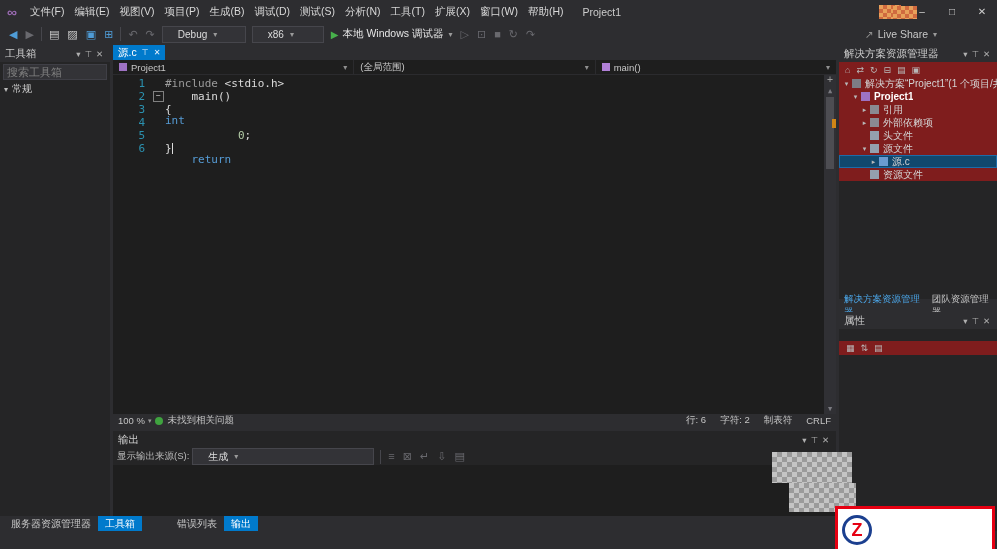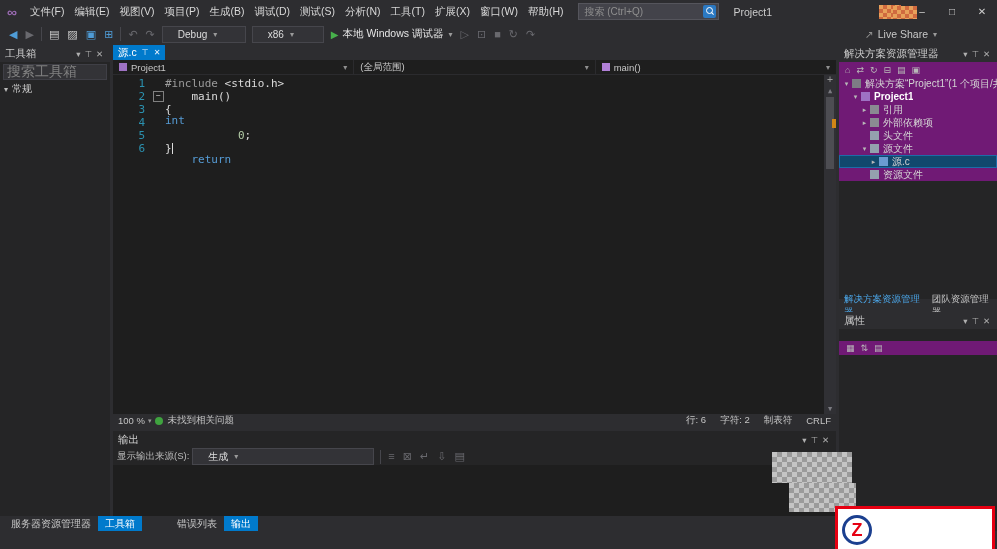--- a/index.html
+++ b/index.html
@@ -38,21 +38,21 @@
   .tb-run .caret{margin-left:5px;color:#9a9a9a;font-size:8px;}
   .live-share{margin-left:auto;display:flex;align-items:center;color:#c8c8c8;font-size:10.5px;padding-right:60px;}
   .live-share .ls-icon{color:#8f8f8f;margin-right:4px;}
   .live-share .caret{margin-left:5px;color:#9a9a9a;font-size:8px;}
 
   
   .pane-header{height:17px;display:flex;align-items:center;padding:0 5px;background:#2d2d30;color:#cccccc;font-size:10.5px;flex:none;}
   .hdr-icons{margin-left:auto;display:flex;align-items:center;}
   .win-icon{padding:0 2px;color:#b0b0b0;font-size:8.5px;}
   .search-box{margin:2px 3px;height:14px;background:#333337;border:1px solid #3f3f46;color:#808080;
-              display:flex;align-items:center;padding:0 3px;font-size:14px;flex:none;white-space:nowrap;overflow:hidden;}
+              display:flex;align-items:center;padding:0 3px;font-size:11px;flex:none;white-space:nowrap;overflow:hidden;}
   .search-box .mag{margin-left:auto;position:relative;width:10px;height:10px;flex:none;}
   .search-box .mag i{position:absolute;left:1px;top:1px;width:5px;height:5px;border:1px solid #9a9a9a;border-radius:50%;}
   .search-box .mag b{position:absolute;left:7px;top:7px;width:3px;height:1px;background:#9a9a9a;transform:rotate(45deg);}
 
   
   .left-dock{position:absolute;left:0;top:45px;width:110px;height:471px;background:#252526;display:flex;flex-direction:column;}
   .tbx-section{display:flex;align-items:center;height:14px;padding:0 4px;color:#cccccc;font-size:10px;flex:none;}
   .tbx-section .arr{font-size:8px;margin-right:4px;color:#b8b8b8;}
   .tbx-empty{padding:4px 6px;color:#9f9f9f;font-size:10px;line-height:1.4;}
 
@@ -100,21 +100,21 @@
 
   
   .bottom-strip{position:absolute;left:0;top:516px;width:836px;height:15px;background:#2d2d30;display:flex;align-items:center;font-size:10px;}
   .tab-group{display:flex;align-items:center;height:100%;}
   .dock-tab{padding:0 7px;height:100%;display:flex;align-items:center;color:#c5c5c5;}
   .dock-tab.active-bg{background:#007acc;color:#ffffff;}
   .dock-tab.active-text{color:#4ba6e8;}
   #left-tabs{margin-left:4px;} #bottom-tabs{margin-left:28px;}
 
   
-  .right-dock{position:absolute;left:839px;top:45px;width:158px;height:486px;background:#701a75;display:flex;flex-direction:column;}
+  .right-dock{position:absolute;left:839px;top:45px;width:158px;height:486px;background:#7f1d1d;display:flex;flex-direction:column;}
   .se-region{height:267px;display:flex;flex-direction:column;}
   .se-toolbar{height:15px;display:flex;align-items:center;padding:0 3px;flex:none;}
   .se-toolbar .tb-icon{font-size:9px;padding:0 3px;color:#b8b8b8;}
   .tree{flex:none;}
   .tree-row{display:flex;align-items:center;height:13px;white-space:nowrap;overflow:hidden;}
   .tree-row.sel{background:#11486d;outline:1px solid #1c6ca8;outline-offset:-1px;}
   .tree-row .arrow{width:9px;flex:none;color:#b8b8b8;font-size:7px;text-align:center;}
   .ticon{width:9px;height:9px;margin:0 4px 0 1px;flex:none;display:inline-block;}
   .ticon.solution{background:#7d7d85;}
   .ticon.project{background:#9e72c3;}
@@ -160,27 +160,20 @@
         <div class="menu-item">项目(P)</div>
         <div class="menu-item">生成(B)</div>
         <div class="menu-item">调试(D)</div>
         <div class="menu-item">测试(S)</div>
         <div class="menu-item">分析(N)</div>
         <div class="menu-item">工具(T)</div>
         <div class="menu-item">扩展(X)</div>
         <div class="menu-item">窗口(W)</div>
         <div class="menu-item">帮助(H)</div>
       </div>
-    <div class="qsearch">
-      <span>搜索 (Ctrl+Q)</span>
-      <span class="sbtn">
-          <i></i>
-          <b></b>
-        </span>
-    </div>
     <span class="win-title">Project1</span>
     <div class="tb-right">
       <span class="avatar-mosaic mosaic-orange"></span>
       <div id="win-controls" style="display:flex;height:100%;">
           <div class="winbtn">–</div>
           <div class="winbtn">□</div>
           <div class="winbtn">✕</div>
         </div>
     </div>
   </div>

